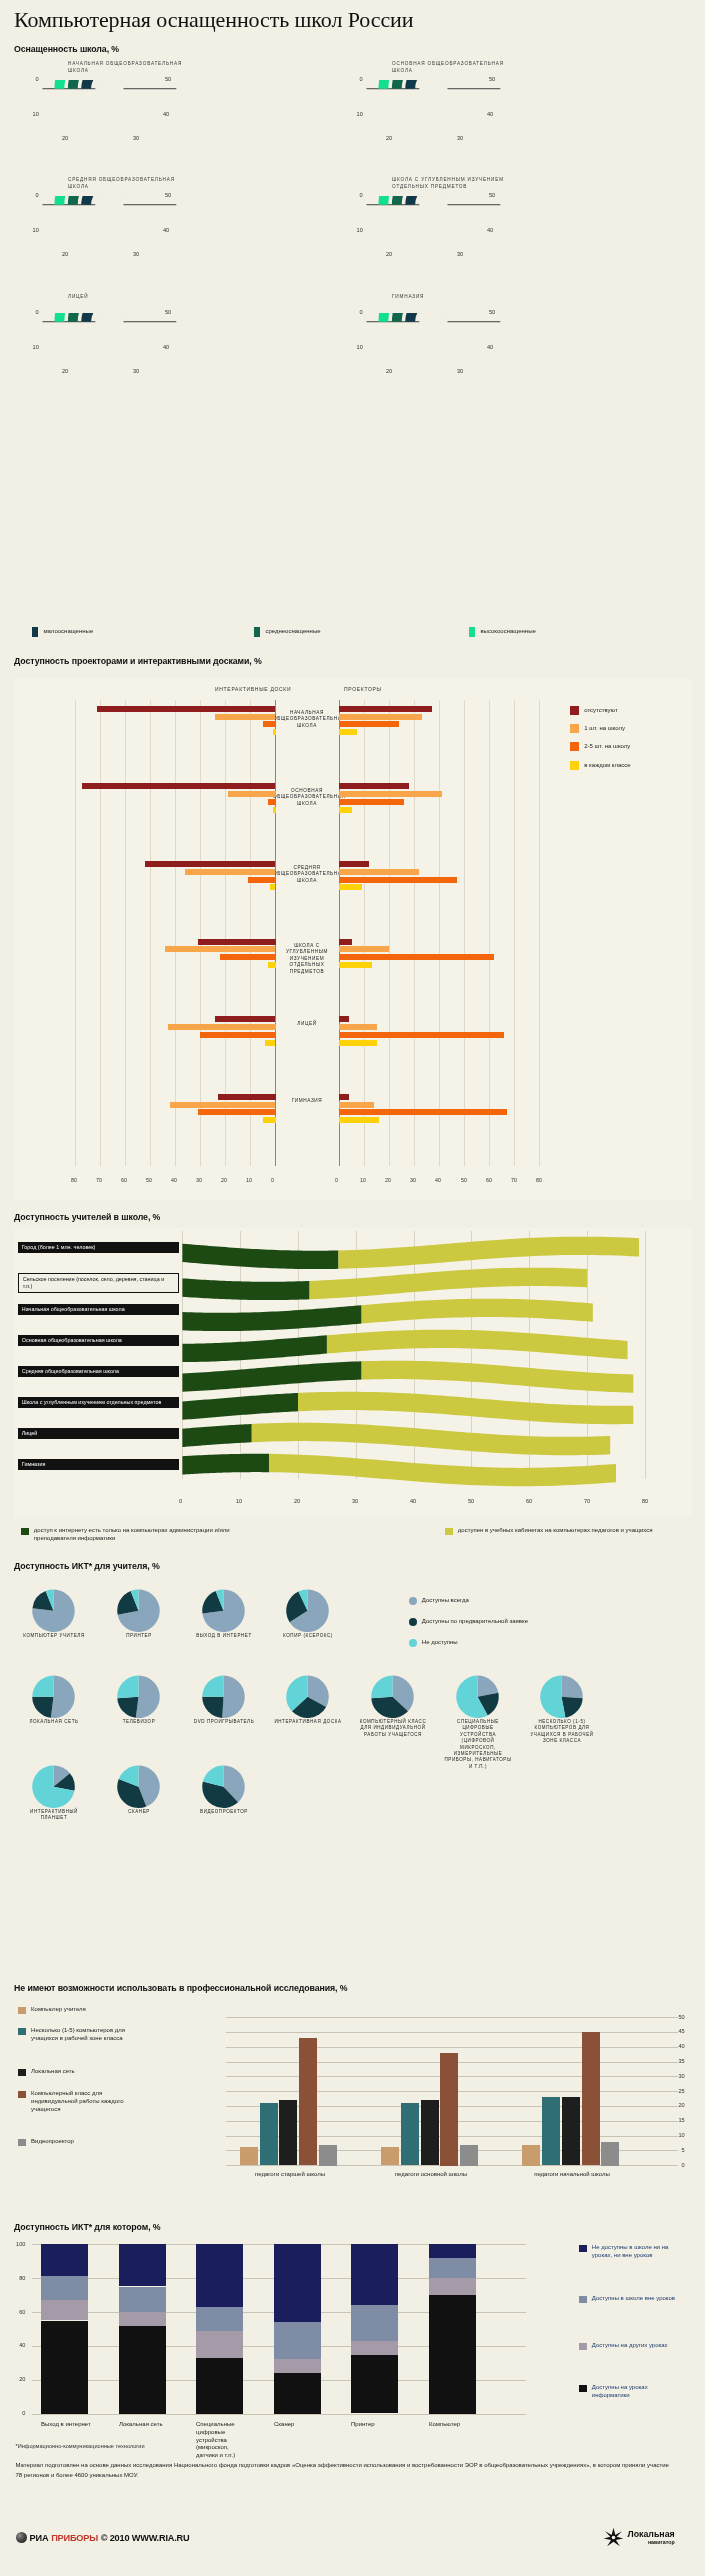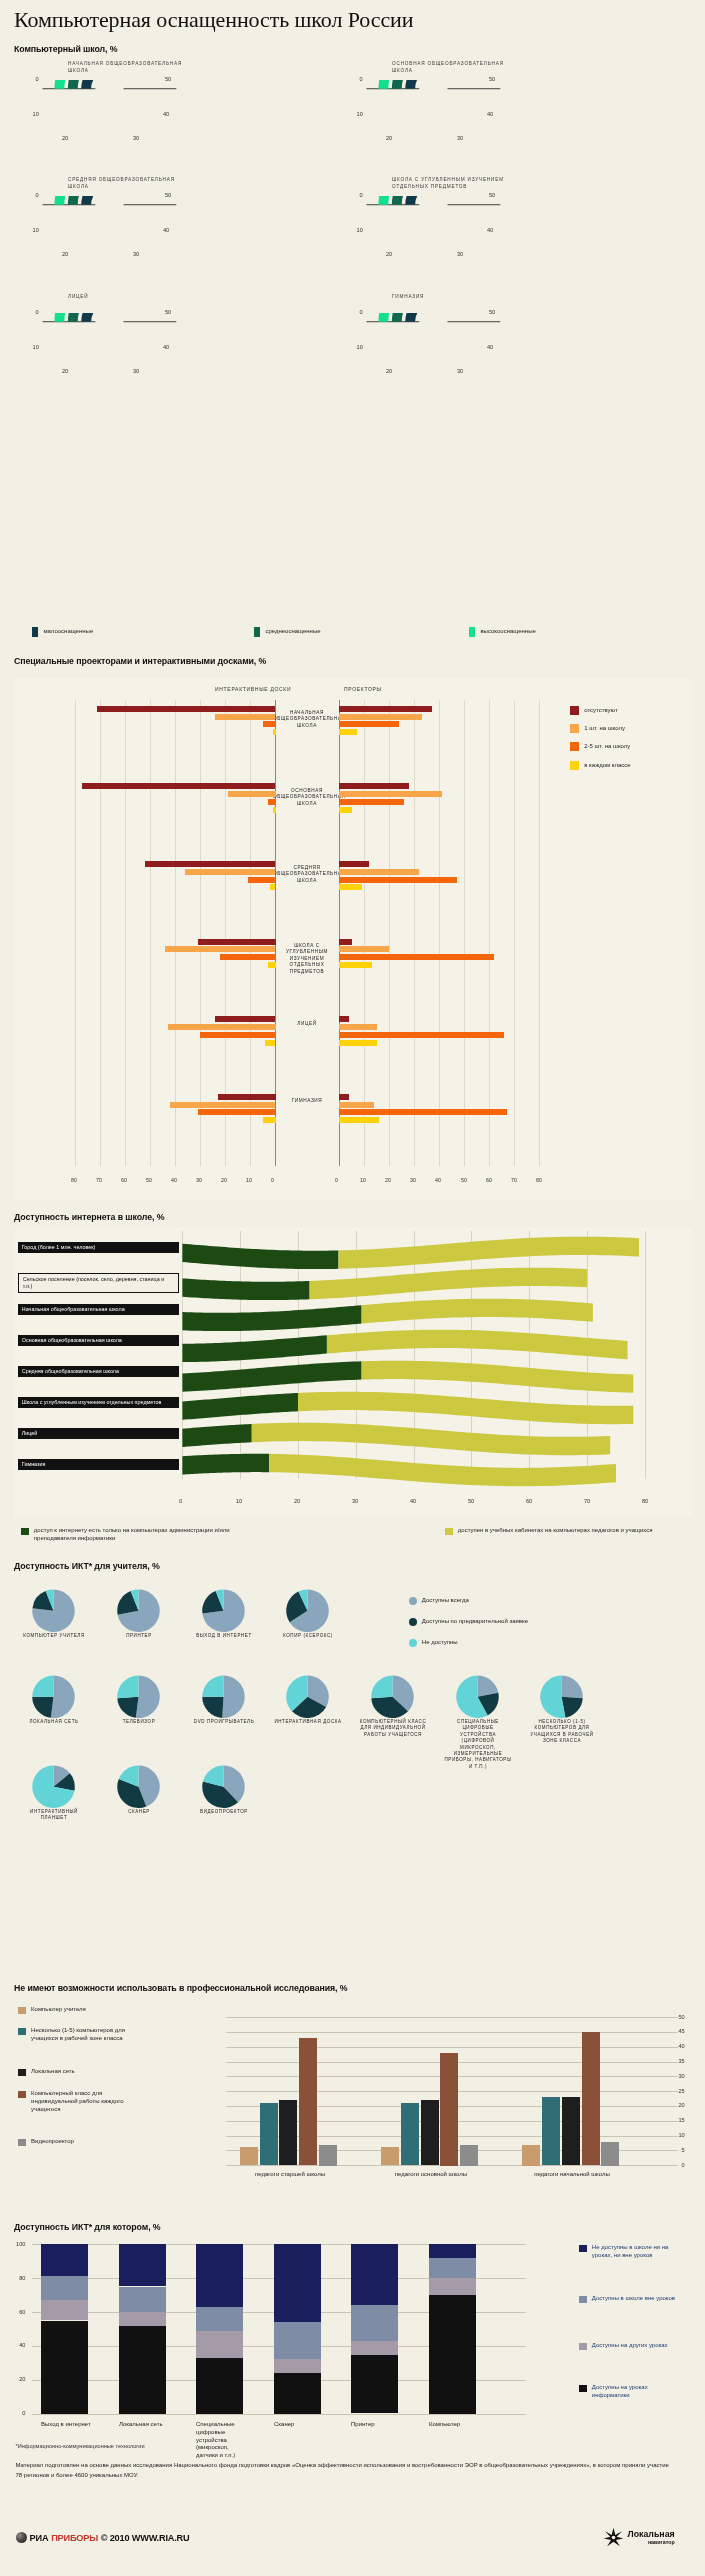--- a/index.html
+++ b/index.html
@@ -86,21 +86,21 @@
   .soc-t1{font-size:8.8px;font-weight:bold;color:#111;line-height:9.2px;}
   .soc-t2{font-size:5.3px;font-weight:bold;color:#111;text-align:right;}
 </style>
 </head>
 <body>
 
 <div class="page">
 
   <div class="main-title">Компьютерная оснащенность школ России</div>
 
-  <div class="sec-title" style="left:14px;top:44px;">Компьютерный школ, %</div>
+  <div class="sec-title" style="left:14px;top:44px;">Оснащенность школа, %</div>
 
   <div id="gauges-host">
       <div class="gauge-wrap" style="left: 27px; top: 60px;">
         <div class="gauge-cap">НАЧАЛЬНАЯ ОБЩЕОБРАЗОВАТЕЛЬНАЯ ШКОЛА</div>
         <svg width="162" height="78" class="gauge-svg" viewBox="0 0 230 110">
           <line x1="97" y1="12.000000000000002" x2="22" y2="12.000000000000012" stroke="#a9a49a" stroke-width="0.6"></line>
           <line x1="100.81966011250105" y1="0.24429495415053992" x2="40.14338553437999" y2="-43.83959896778494" stroke="#a9a49a" stroke-width="0.6"></line>
           <line x1="110.81966011250105" y1="-7.021130325903069" x2="87.64338553437997" y2="-78.35036904803958" stroke="#a9a49a" stroke-width="0.6"></line>
           <line x1="123.18033988749895" y1="-7.021130325903073" x2="146.35661446562" y2="-78.3503690480396" stroke="#a9a49a" stroke-width="0.6"></line>
           <line x1="133.18033988749895" y1="0.24429495415053282" x2="193.85661446562" y2="-43.839598967784966" stroke="#a9a49a" stroke-width="0.6"></line>
@@ -236,21 +236,21 @@
   </div>
   <div class="lg-row" style="left:254px;top:627px;">
     <span class="lg-sw" style="background:#11674c"></span>
     <span class="lg-tx">среднеоснащенные</span>
   </div>
   <div class="lg-row" style="left:469px;top:627px;">
     <span class="lg-sw" style="background:#12e08f"></span>
     <span class="lg-tx">высокооснащенные</span>
   </div>
 
-  <div class="sec-title" style="left:14px;top:656px;">Специальные проекторами и интерактивными досками, %</div>
+  <div class="sec-title" style="left:14px;top:656px;">Доступность проекторами и интерактивными досками, %</div>
 
   <div class="panel" style="left:14px;top:678px;width:678px;height:522px;background:#f5f2e8;"></div>
   <div id="butterfly-host">
       <div class="bf-head" style="left: 215px; top: 686px;">ИНТЕРАКТИВНЫЕ ДОСКИ</div>
       <div class="bf-head" style="left: 344px; top: 686px;">ПРОЕКТОРЫ</div>
       <div class="gl" style="left: 250px; top: 700px; width: 0.7px; height: 466px; background: rgb(222, 217, 201);"></div>
       <div class="gl" style="left: 364px; top: 700px; width: 0.7px; height: 466px; background: rgb(222, 217, 201);"></div>
       <div class="gl" style="left: 225px; top: 700px; width: 0.7px; height: 466px; background: rgb(222, 217, 201);"></div>
       <div class="gl" style="left: 389px; top: 700px; width: 0.7px; height: 466px; background: rgb(222, 217, 201);"></div>
       <div class="gl" style="left: 200px; top: 700px; width: 0.7px; height: 466px; background: rgb(222, 217, 201);"></div>
@@ -350,21 +350,21 @@
       <div class="lg-row" style="left: 570px; top: 742px;">
         <span class="lg-sw-sq" style="background: rgb(244, 101, 12); width: 9.2px; height: 9.2px;"></span>
         <span class="lg-tx">2-5 шт. на школу</span>
       </div>
       <div class="lg-row" style="left: 570px; top: 761px;">
         <span class="lg-sw-sq" style="background: rgb(253, 210, 8); width: 9.2px; height: 9.2px;"></span>
         <span class="lg-tx">в каждом классе</span>
       </div>
     </div>
 
-  <div class="sec-title" style="left:14px;top:1212px;">Доступность интернета в школе, %</div>
+  <div class="sec-title" style="left:14px;top:1212px;">Доступность учителей в школе, %</div>
   <div class="panel" style="left:14px;top:1228px;width:678px;height:289px;background:#f5f2e8;"></div>
   <div id="internet-host">
       <div style="position: absolute; left: 182px; top: 1231px; width: 0.7px; height: 248px; background: rgb(216, 211, 194);"></div>
       <div class="net-tick" style="left: 179px; top: 1498px;">0</div>
       <div style="position: absolute; left: 240px; top: 1231px; width: 0.7px; height: 248px; background: rgb(216, 211, 194);"></div>
       <div class="net-tick" style="left: 236px; top: 1498px;">10</div>
       <div style="position: absolute; left: 298px; top: 1231px; width: 0.7px; height: 248px; background: rgb(216, 211, 194);"></div>
       <div class="net-tick" style="left: 294px; top: 1498px;">20</div>
       <div style="position: absolute; left: 356px; top: 1231px; width: 0.7px; height: 248px; background: rgb(216, 211, 194);"></div>
       <div class="net-tick" style="left: 352px; top: 1498px;">30</div>

